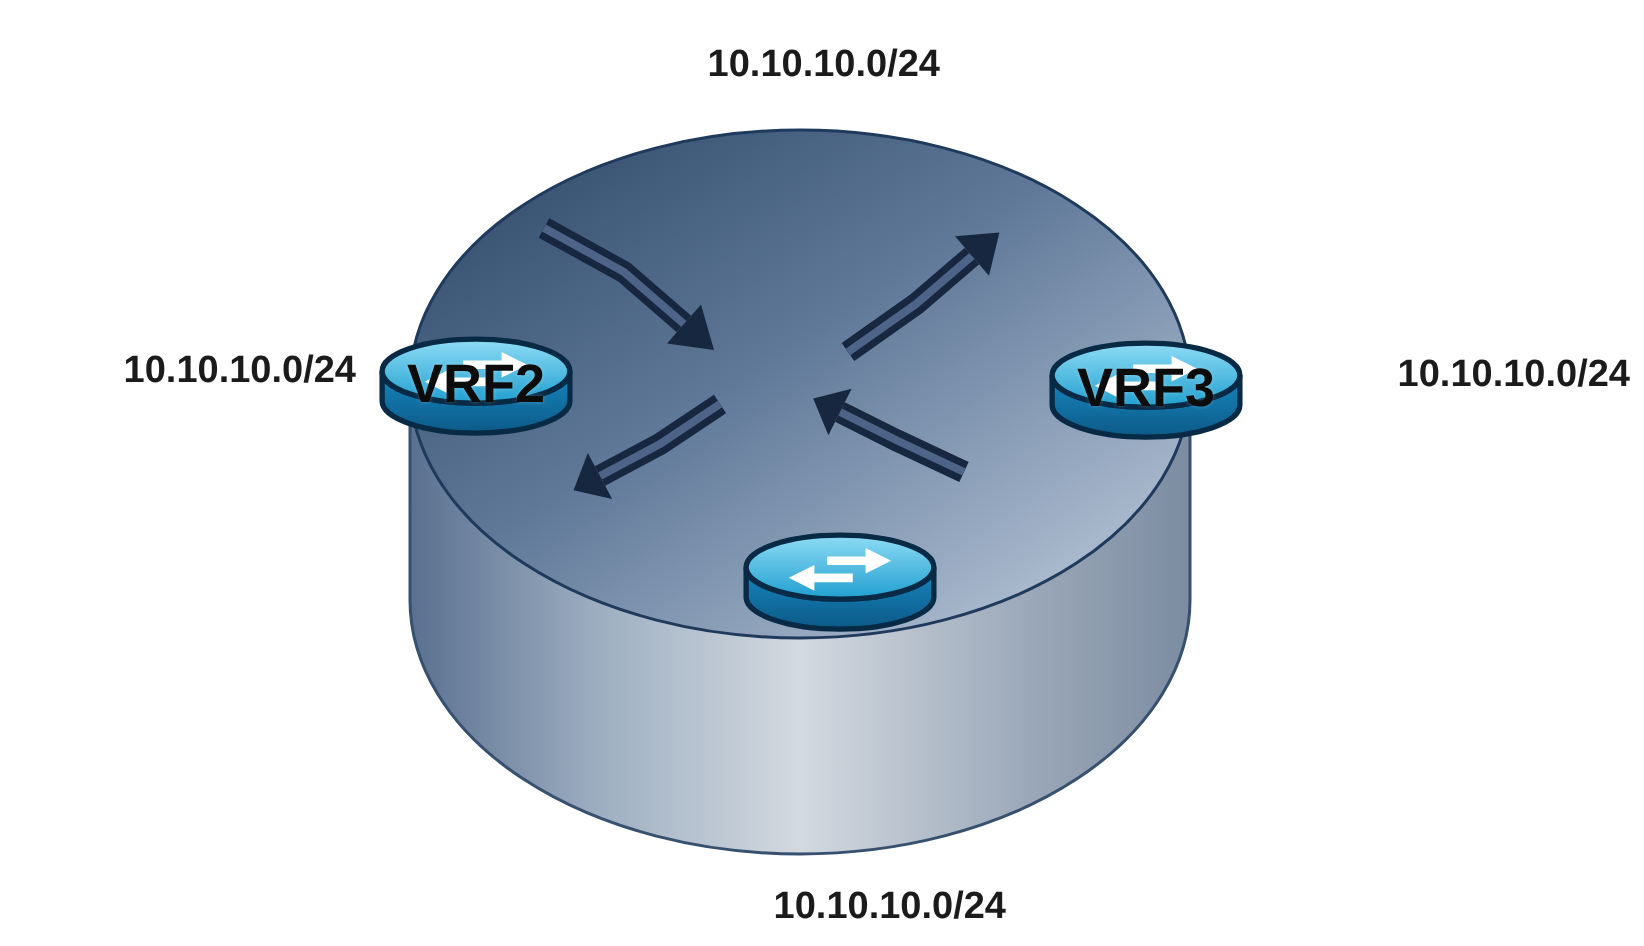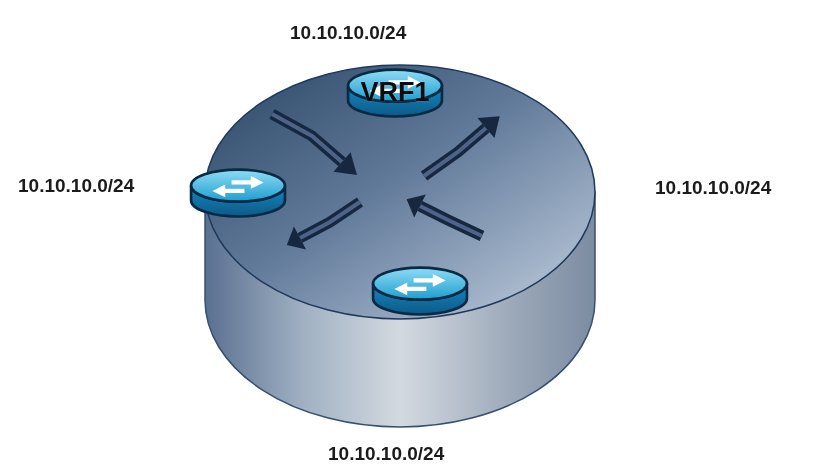--- a/index.html
+++ b/index.html
@@ -9,21 +9,21 @@
     background:#ffffff;
     font-family:"Liberation Sans",sans-serif;
     overflow:hidden;
   }
   .scene-svg{position:absolute;left:0;top:0;width:822px;height:473px;}
   .net-label{
     position:absolute;
     font-weight:bold;
     font-size:19px;
     color:#1b1b1b;
-    text-align:left;
+    text-align:right;
     white-space:nowrap;
   }
   .net-top{left:290px;top:22px;width:180px;}
   .net-left{left:18px;top:175px;width:160px;}
   .net-right{left:655px;top:177px;width:160px;}
   .net-bottom{left:328px;top:443px;width:175px;}
   .node{
     position:absolute;
     width:110px;height:64px;
     display:flex;align-items:center;justify-content:center;
@@ -106,33 +106,34 @@
         <polygon points="406.6,199.3 425.8,194.4 414.2,217.6" fill="#17273f"></polygon>
       </g>
     </g>
   </svg>
 
   <div class="net-label net-top">10.10.10.0/24</div>
   <div class="net-label net-left">10.10.10.0/24</div>
   <div class="net-label net-right">10.10.10.0/24</div>
   <div class="net-label net-bottom">10.10.10.0/24</div>
 
-  <div class="node node-vrf1">
-    <svg class="router-icon" viewBox="0 0 100 60">
-      <use href="#routerSym"></use>
-    </svg>
-    <span class="node-label">VRF1</span>
-  </div>
 
   <div class="node node-vrf2">
     <svg class="router-icon" viewBox="0 0 100 60">
       <use href="#routerSym"></use>
     </svg>
+    <span class="node-label">VRF2</span>
   </div>
 
+  <div class="node node-vrf3">
+    <svg class="router-icon" viewBox="0 0 100 60">
+      <use href="#routerSym"></use>
+    </svg>
+    <span class="node-label">VRF3</span>
+  </div>
 
   <div class="node node-vrf4">
     <svg class="router-icon" viewBox="0 0 100 60">
       <use href="#routerSym"></use>
     </svg>
   </div>
 
 </div>
 
 </body></html>

